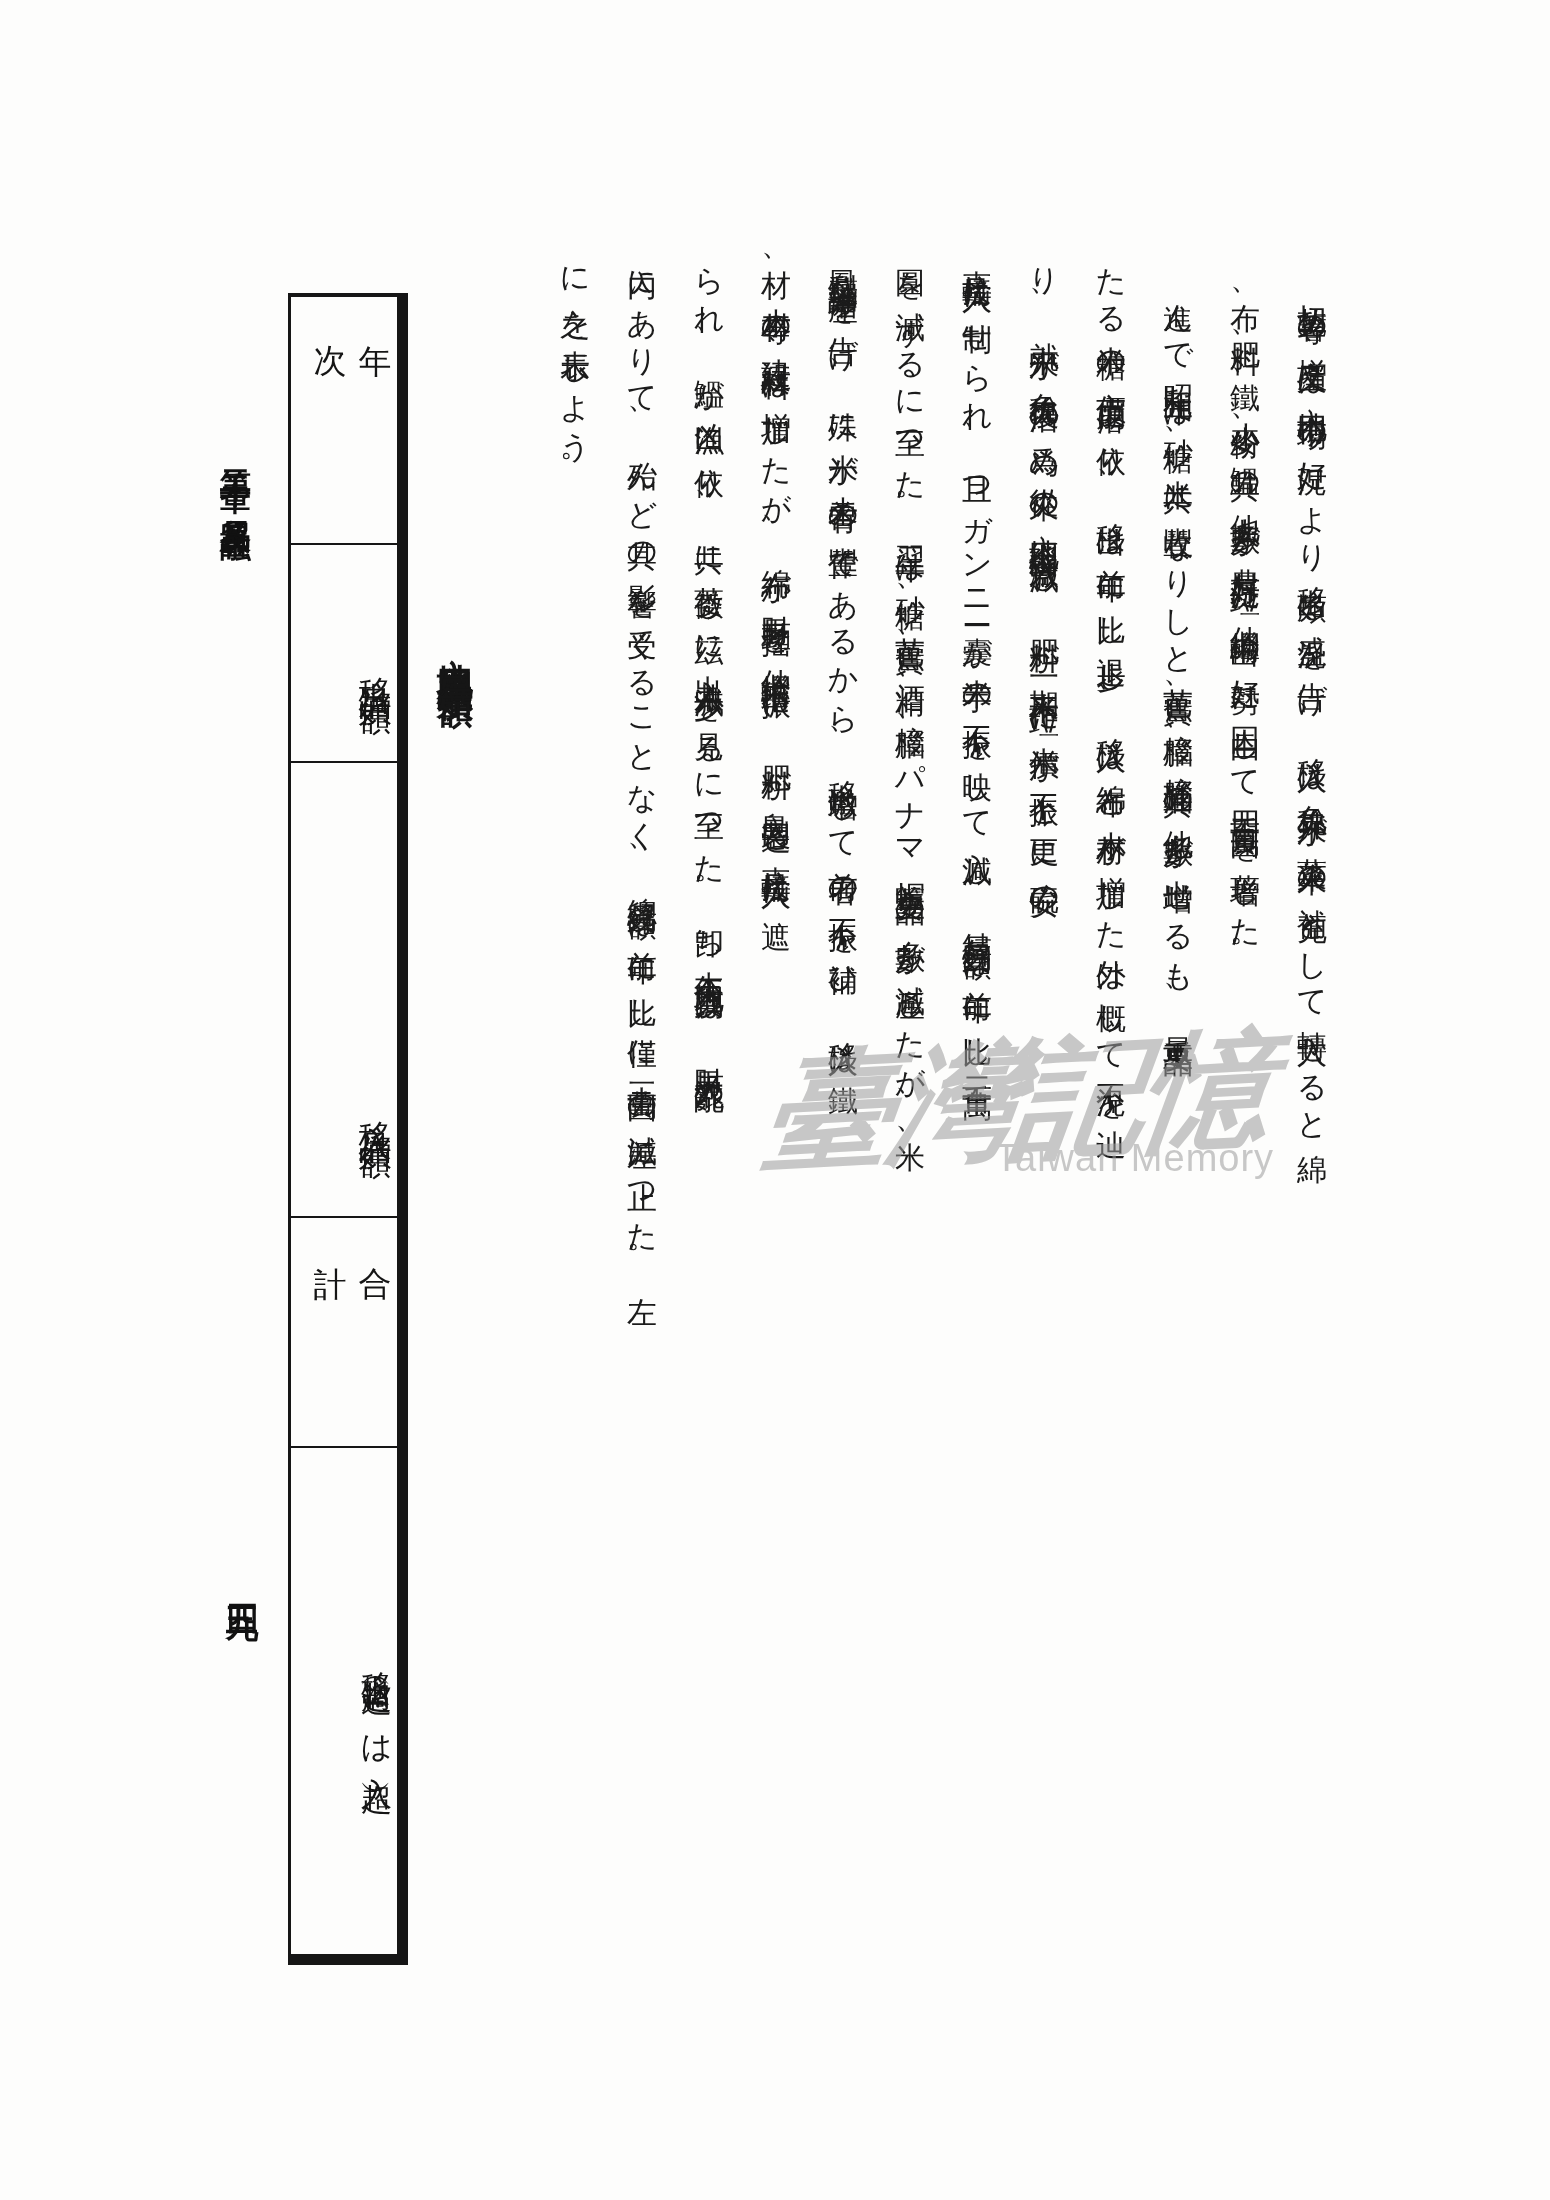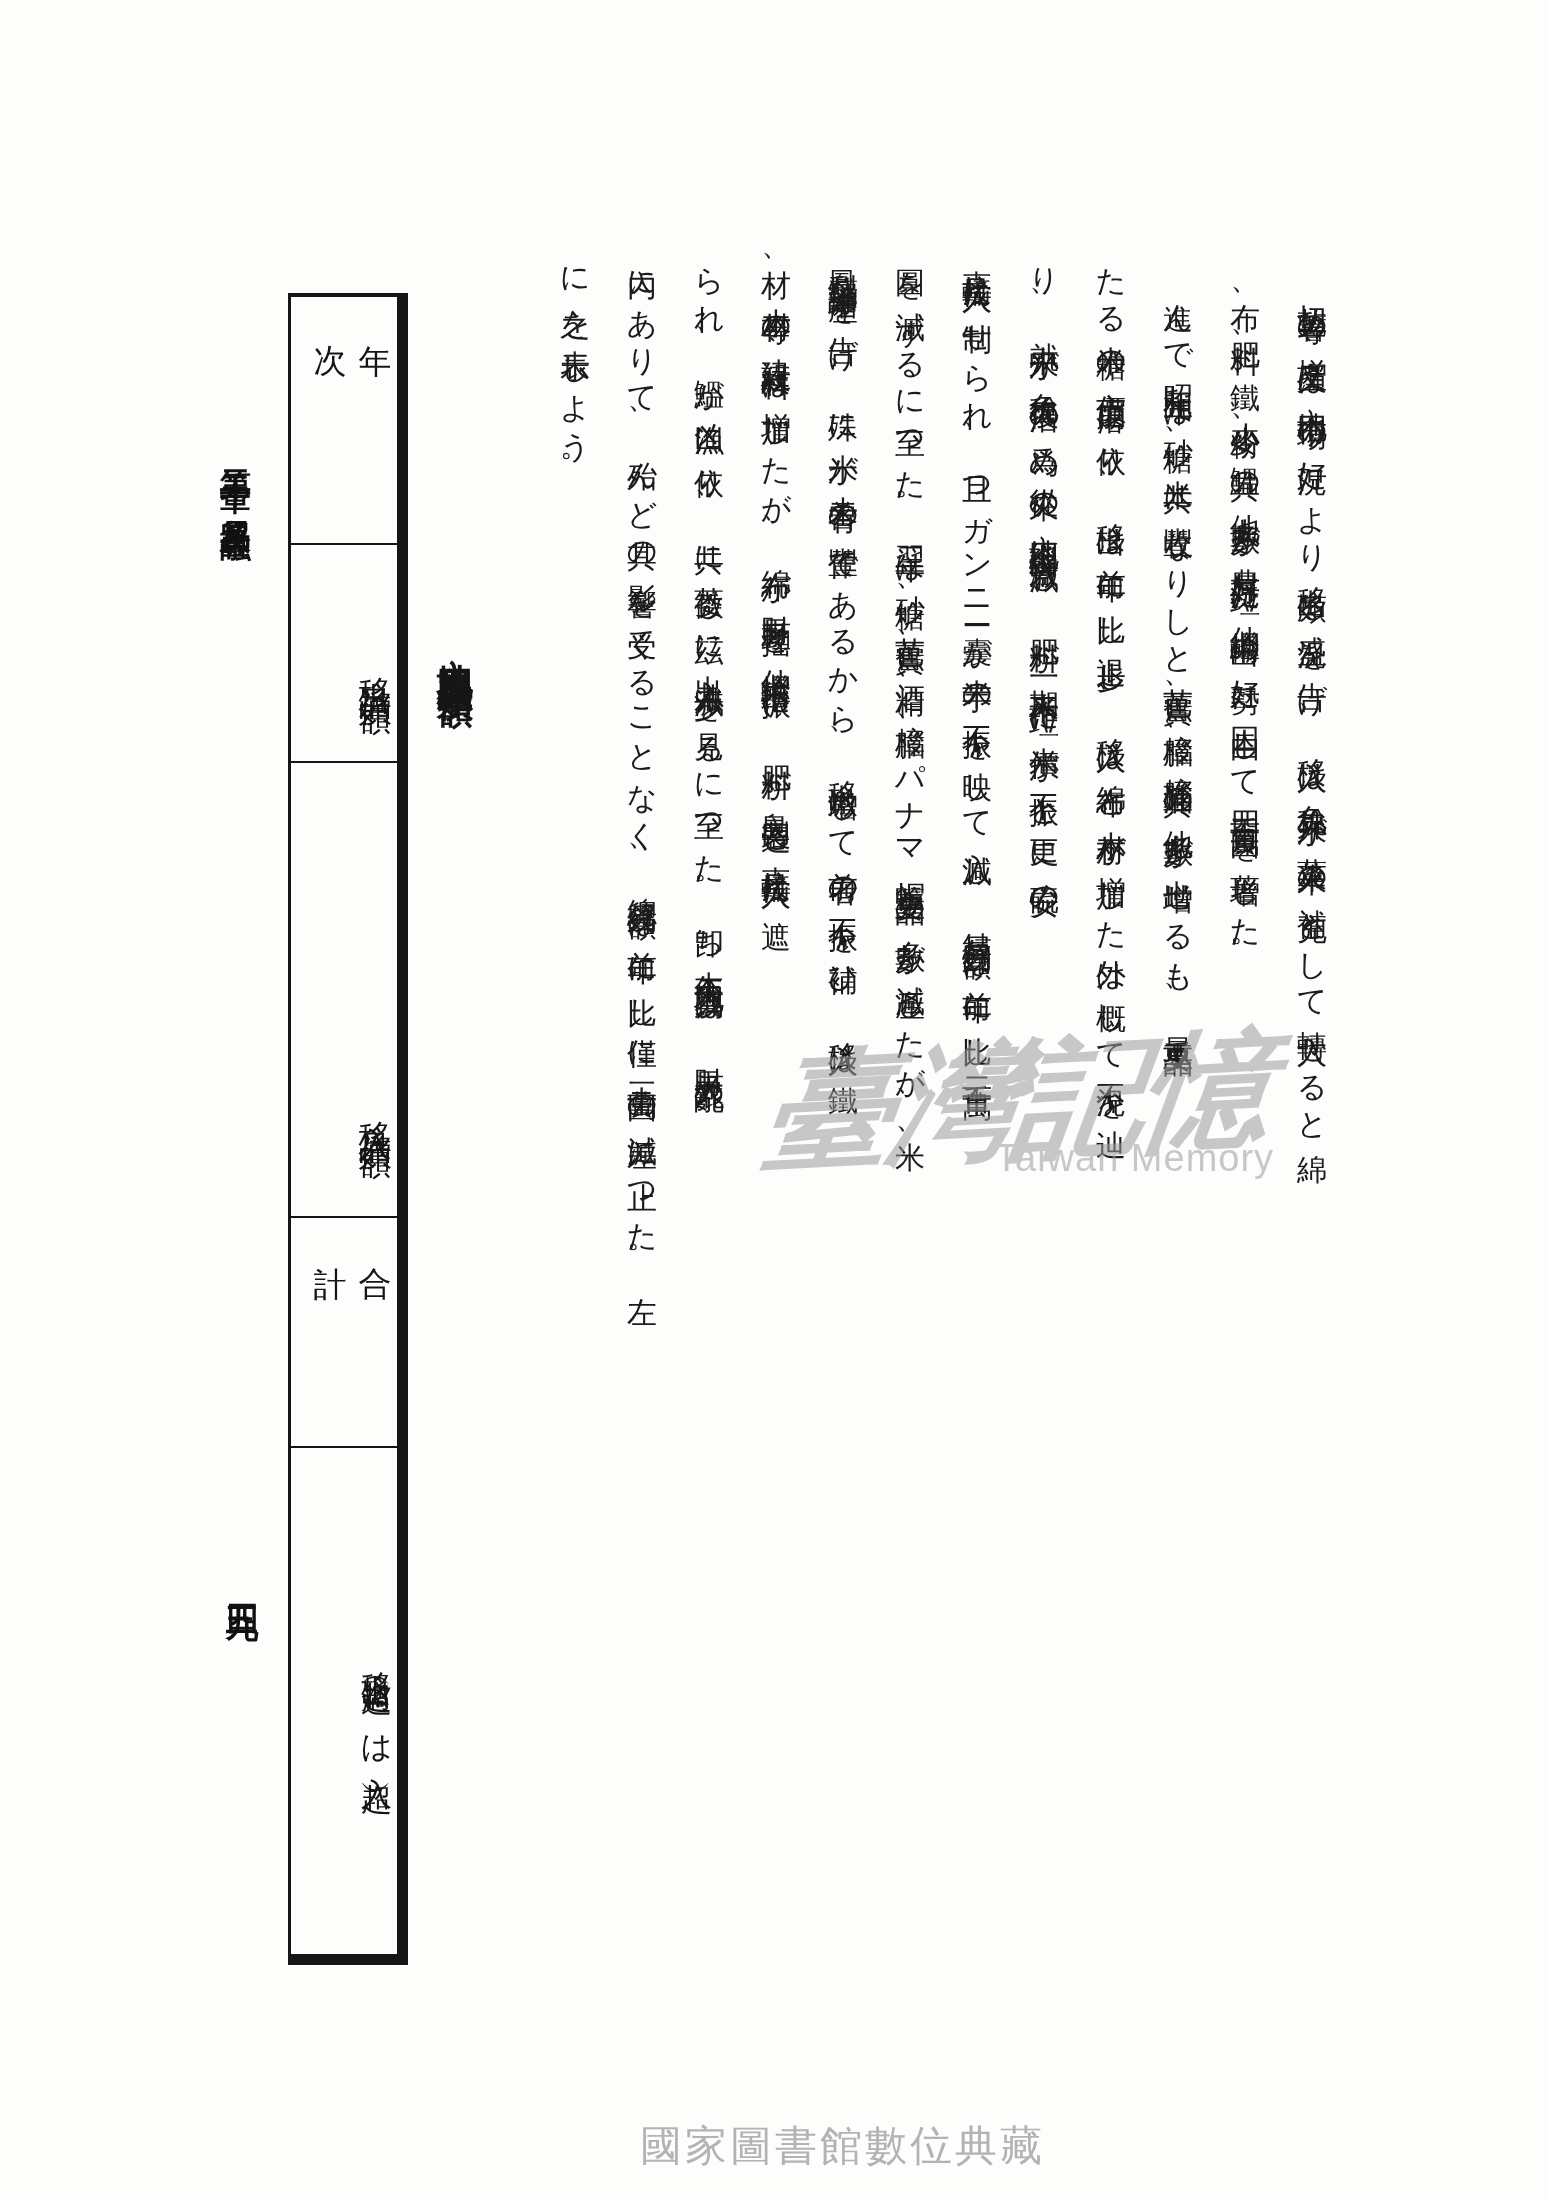--- a/index.html
+++ b/index.html
@@ -150,15 +150,14 @@
   <div class="textcol" style="left:758px;top:246px;">材、木材等の建設材料は增加したが、綿布が財界動搖と仲繼輸出不振に、肥料が島內製造と直接輸入に遮</div>
   <div class="textcol" style="left:691px;top:246px;">られ、鰮が凶漁に依り、共に萎微し玆に出入共減少を見るに至つた。卽ち本年內地貿易は、財界大混亂の</div>
   <div class="textcol" style="left:624px;top:246px;">內にありて、殆んど其の影響を受くることなく、總貿易額は前年に比し僅に三十萬圓の減差に止つた。左</div>
   <div class="textcol" style="left:557px;top:246px;">に之を表示しよう。</div>
 
   <div class="watermark">
     <div class="watermark-script">臺灣記憶</div>
     <div class="watermark-latin">Taiwan Memory</div>
   </div>
 
-  <div class="footer-credit">國家圖書館數位典藏</div>
 
 </div>
 
 </body></html>

